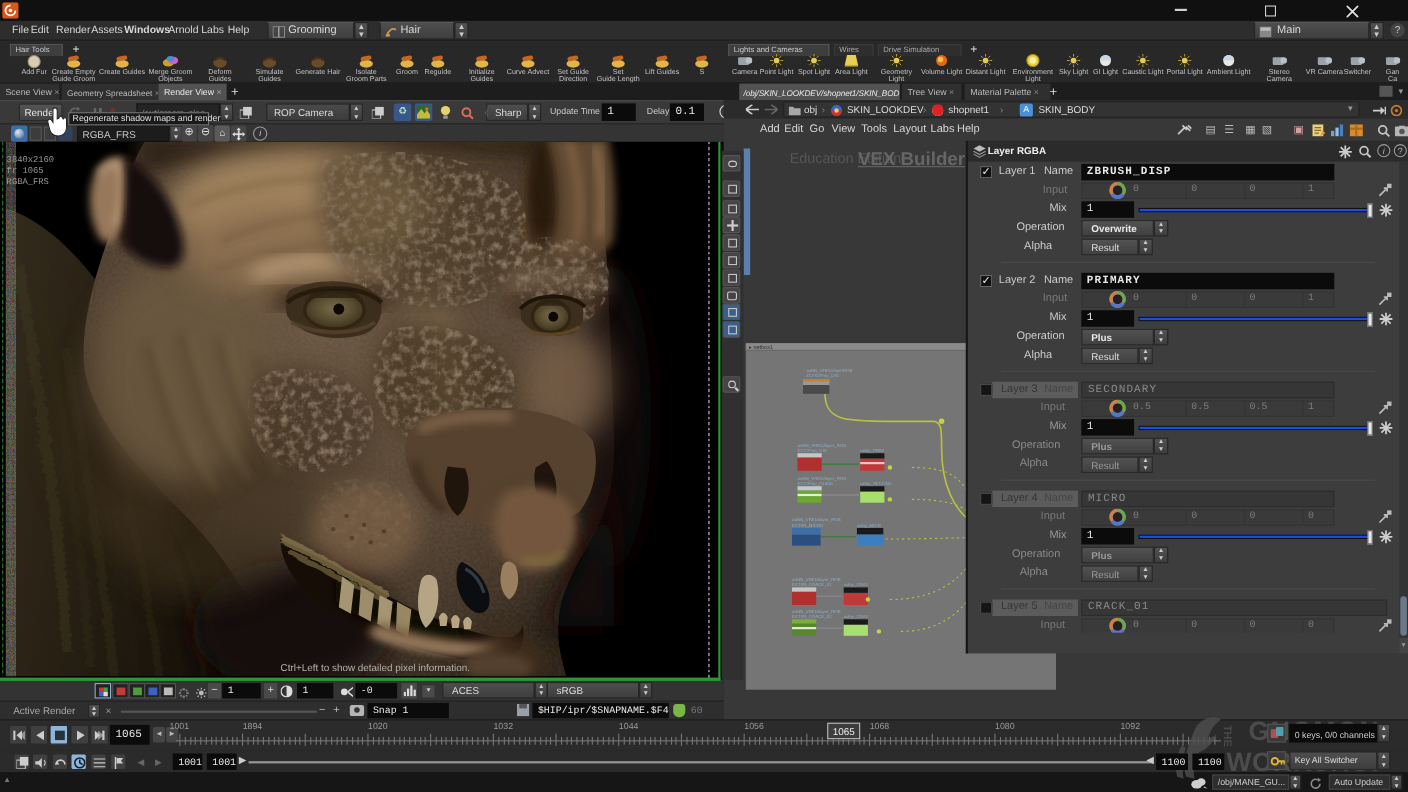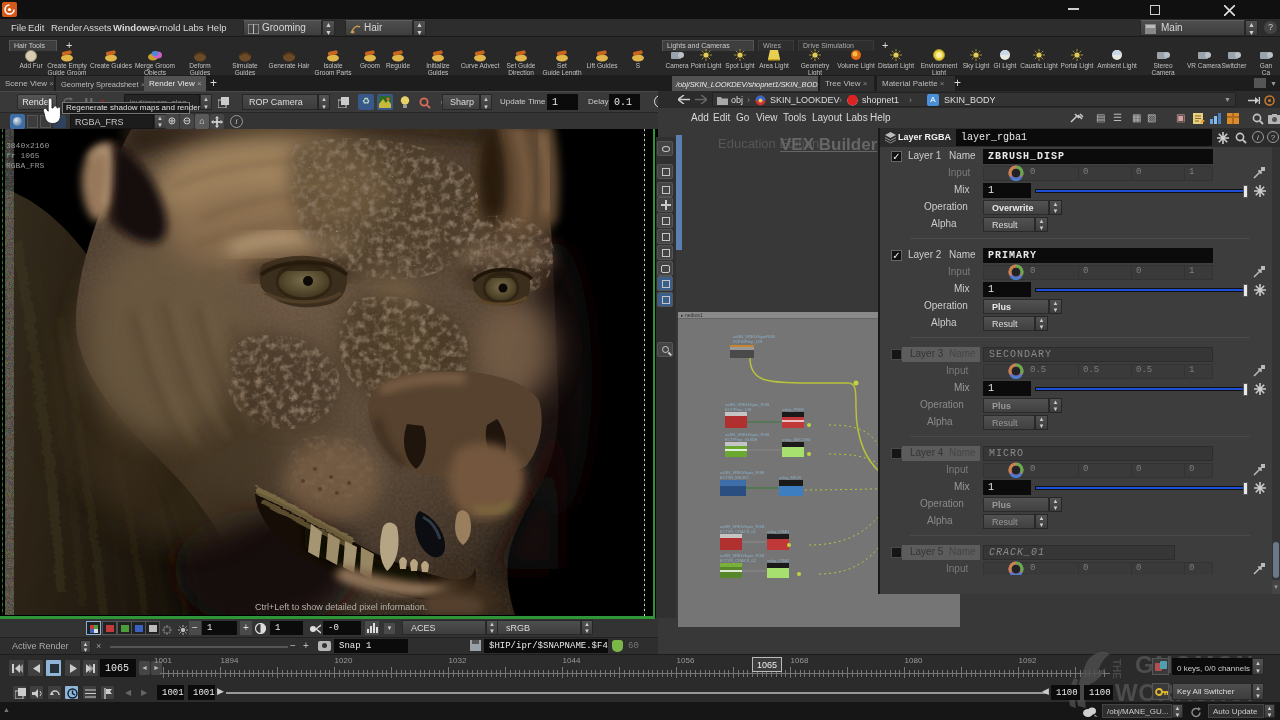--- a/index.html
+++ b/index.html
@@ -973,21 +973,20 @@
 
 <div id="parampane" class="abs" style="left:878px;top:128px;width:402px;height:466px;background:#3d3d3d;border-left:2px solid #191919;">
 
   <div class="abs" style="left:0;top:0;width:400px;height:19px;background:#2b2b2b;">
     <svg class="abs" style="left:4px;top:3px" width="13" height="13" viewBox="0 0 13 13">
         <path d="M6.5 1 12 4 6.5 7 1 4Z" fill="#bbb"></path>
         <path d="M1 6.5 6.5 9.5 12 6.5" fill="none" stroke="#999"></path>
         <path d="M1 9 6.5 12 12 9" fill="none" stroke="#888"></path>
       </svg>
     <span class="abs" style="left:18px;top:4px;color:#f0f0f0;font-size:9px;font-weight:bold;">Layer RGBA</span>
-    <div class="abs blackfield" style="left:76px;top:1px;width:256px;height:17px;font-size:10px;padding-top:2px;">layer_rgba1</div>
     <div class="abs" style="left:337px;top:4px;width:12px;height:12px;">
         <svg width="12" height="12" style="position:absolute">
           <path d="M6 0 L6 12 M0 6 L12 6 M1.8 1.8 L10.2 10.2 M10.2 1.8 L1.8 10.2" stroke="#ccc" stroke-width="1.6"></path>
         </svg>
       </div>
     <svg class="abs" style="left:355px;top:4px" width="12" height="12">
         <circle cx="5" cy="5" r="3.6" fill="none" stroke="#c5c5c5" stroke-width="1.6"></circle>
         <line x1="7.8" y1="7.8" x2="11" y2="11" stroke="#c5c5c5" stroke-width="1.8"></line>
       </svg>
     <div class="abs" style="left:372px;top:3px;width:12px;height:12px;border-radius:6px;border:1px solid #999;color:#bbb;font-size:8px;text-align:center;line-height:11px;font-style:italic;">i</div>
@@ -1153,21 +1152,21 @@
       <div class="abs" style="left:103px;top:369px;width:66px;height:15px;background:linear-gradient(#525252,#404040);border:1px solid #2a2a2a;color:#999;font-size:9px;font-weight:bold;padding:2px 0 0 8px;">Plus</div>
       <div class="abs spin" style="left:169px;top:369px;width:13px;height:15px;font-size:6px;text-align:center;line-height:7px;">▲<br>▼</div>
       <span class="abs" style="left:47px;top:387px;color:#8a8a8a;font-size:10px;">Alpha</span>
       <div class="abs" style="left:103px;top:386px;width:52px;height:15px;background:linear-gradient(#525252,#404040);border:1px solid #2a2a2a;color:#999;font-size:9px;padding:2px 0 0 8px;">Result</div>
       <div class="abs spin" style="left:155px;top:386px;width:13px;height:15px;font-size:6px;text-align:center;line-height:7px;">▲<br>▼</div>
       <div class="abs" style="left:30px;top:407px;width:340px;height:1px;background:#4a4a4a;"></div>
       <div class="abs" style="left:22px;top:417px;width:78px;height:15px;background:#5c5c5c;"></div>
       <span class="abs" style="left:30px;top:418px;color:#353535;font-size:10px;">Layer 5</span>
       <span class="abs" style="left:69px;top:418px;color:#454545;font-size:10px;">Name</span>
       <div class="abs" style="left:11px;top:419px;width:11px;height:11px;background:#151515;border:1px solid #4a4a4a;"></div>
-      <div class="abs" style="left:103px;top:417px;width:192px;height:15px;background:#363636;border:1px solid #2c2c2c;color:#8a8a8a;font-size:10px;font-family:'Liberation Mono',monospace;padding:1px 0 0 5px;letter-spacing:1px;font-style:italic;">CRACK_01</div>
+      <div class="abs" style="left:103px;top:417px;width:278px;height:15px;background:#363636;border:1px solid #2c2c2c;color:#8a8a8a;font-size:10px;font-family:'Liberation Mono',monospace;padding:1px 0 0 5px;letter-spacing:1px;">CRACK_01</div>
       <span class="abs" style="left:66px;top:435px;color:#7a7a7a;font-size:10px;">Input</span>
       <div class="abs" style="left:103px;top:434px;width:230px;height:15px;background:#3a3a3a;border:1px solid #333;"></div>
       <svg class="abs" style="left:128px;top:433px" width="16" height="16">
         <circle cx="8" cy="8" r="7.5" fill="#222"></circle>
         <circle cx="8" cy="8" r="6" fill="none" stroke-width="3" stroke="#9a6ab0"></circle>
         <path d="M8 2 A6 6 0 0 1 13.2 11" fill="none" stroke-width="3" stroke="#6aa84a"></path>
         <path d="M8 2 A6 6 0 0 0 2.8 11" fill="none" stroke-width="3" stroke="#c8824a"></path>
         <path d="M3 12 A6 6 0 0 0 13 12" fill="none" stroke-width="3" stroke="#4a7ac8"></path>
       </svg>
       <div class="abs" style="left:150px;top:435px;color:#7d7d7d;font-size:9px;font-family:'Liberation Mono',monospace;">0</div>

